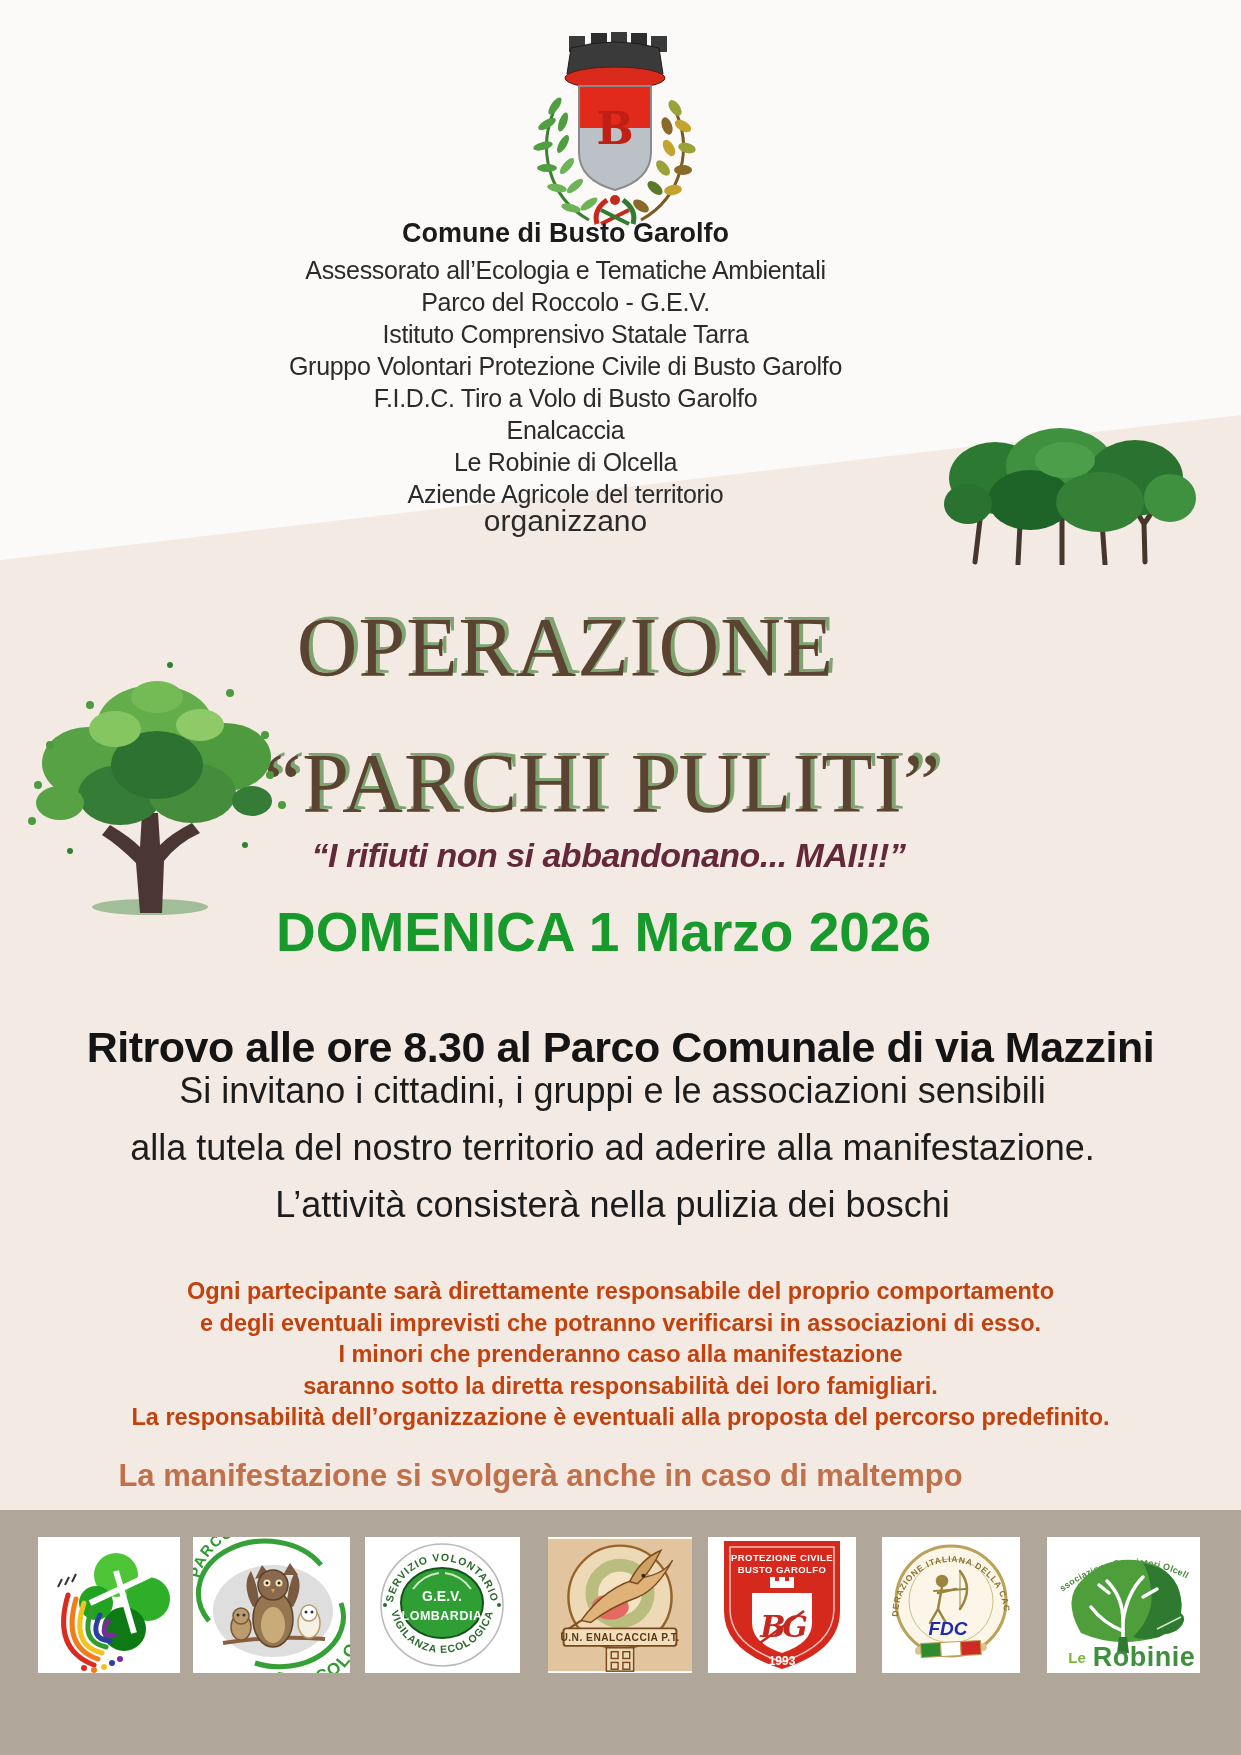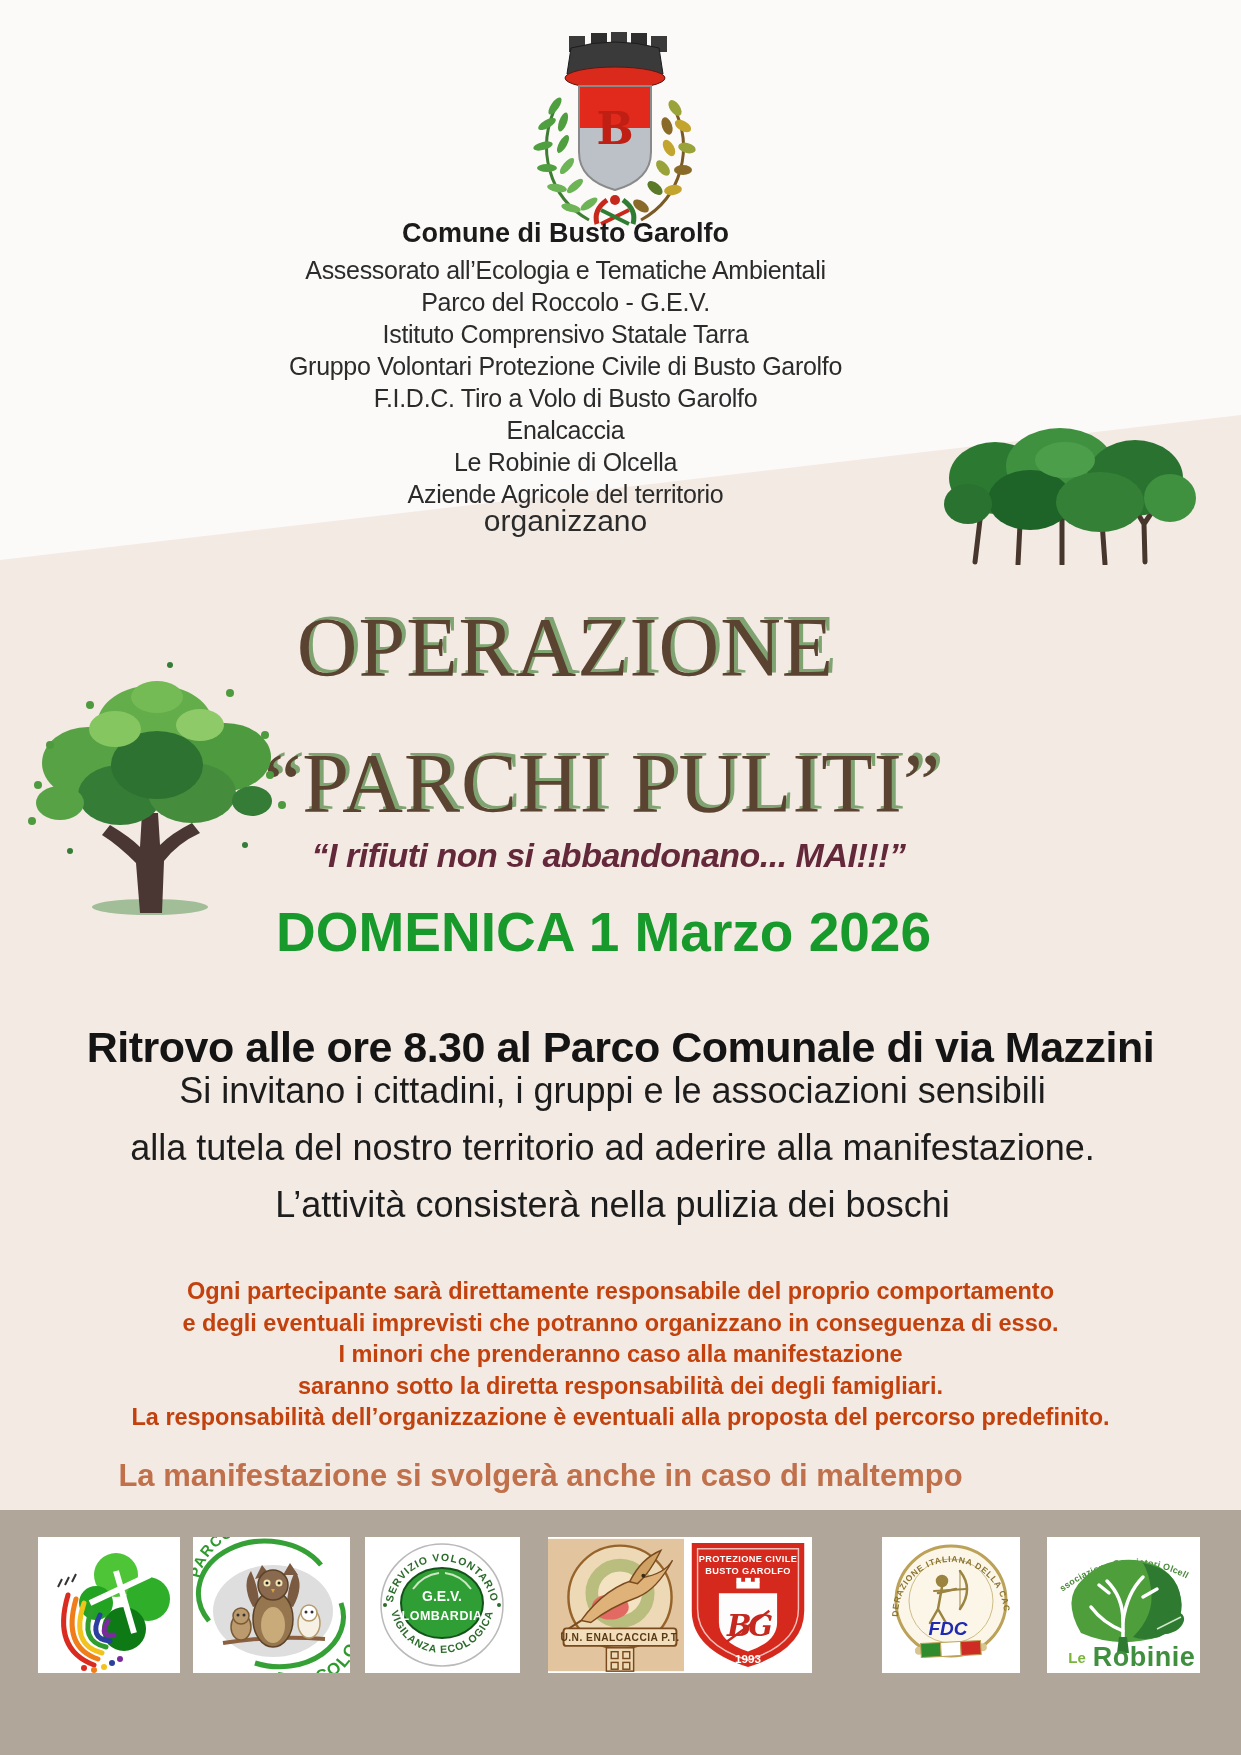--- a/index.html
+++ b/index.html
@@ -21,21 +21,21 @@
         color:#63283a;letter-spacing:-0.5px;}
   .date-line{top:900px;transform:translateX(-17px);font-size:55px;font-weight:700;color:#179a2b;}
   .meeting-line{top:1002px;font-size:43px;font-weight:700;color:#141414;letter-spacing:-0.5px;margin-top:21px;}
   .invitation{top:1062px;transform:translateX(-8px);font-size:36px;color:#1d1d1d;line-height:57px;}
   .disclaimer{top:1276px;font-size:23.5px;font-weight:700;color:#c2410c;line-height:31.5px;}
   .weather{top:1458px;transform:translateX(-80px);font-size:31px;font-weight:700;color:#c0714b;}
   .bottom-bar{position:absolute;left:0;top:1510px;width:1241px;height:245px;background:#b1a69a;}
   .tile{position:absolute;top:27px;height:136px;background:#ffffff;overflow:hidden;}
   .tile svg{display:block;width:100%;height:100%;}
   .t1{left:38px;width:142px;} .t2{left:193px;width:157px;} .t3{left:365px;width:155px;}
-  .t4{left:548px;width:144px;} .t5{left:684px;width:128px;} .t6{left:882px;width:138px;}
+  .t4{left:548px;width:144px;} .t5{left:708px;width:148px;} .t6{left:882px;width:138px;}
   .t7{left:1047px;width:153px;}
   .grove{position:absolute;left:940px;top:420px;width:262px;height:145px;}
   .big-tree{position:absolute;left:20px;top:645px;width:275px;height:275px;}
   svg text{font-family:"Liberation Sans",sans-serif;}
   .serifB{font-family:"DejaVu Serif",serif;}
 </style>
 </head>
 <body>
 
 <div class="page">
@@ -127,23 +127,23 @@
   <div class="abs meeting-line">Ritrovo alle ore 8.30 al Parco Comunale di via Mazzini</div>
 
   <div class="abs invitation">
     <div>Si invitano i cittadini, i gruppi e le associazioni sensibili</div>
     <div>alla tutela del nostro territorio ad aderire alla manifestazione.</div>
     <div>L’attività consisterà nella pulizia dei boschi</div>
   </div>
 
   <div class="abs disclaimer">
     <div>Ogni partecipante sarà direttamente responsabile del proprio comportamento</div>
-    <div>e degli eventuali imprevisti che potranno organizzano in conseguenza di esso.</div>
+    <div>e degli eventuali imprevisti che potranno verificarsi in associazioni di esso.</div>
     <div>I minori che prenderanno caso alla manifestazione</div>
-    <div>saranno sotto la diretta responsabilità  dei degli famigliari.</div>
+    <div>saranno sotto la diretta responsabilità  dei loro famigliari.</div>
     <div>La responsabilità dell’organizzazione è eventuali alla proposta del percorso predefinito.</div>
   </div>
 
   <div class="abs weather">La manifestazione si svolgerà anche in caso di maltempo</div>
 
   <svg class="grove" viewBox="0 0 262 145">
     <g stroke="#46362c" stroke-width="5" fill="none" stroke-linecap="round">
       <path d="M35,142 L40,100 M40,100 L28,76 M40,100 L52,80"></path>
       <path d="M78,144 L80,104 M80,104 L68,82 M80,104 L92,84"></path>
       <path d="M122,144 L122,100 M122,100 L110,78 M122,100 L134,80"></path>

